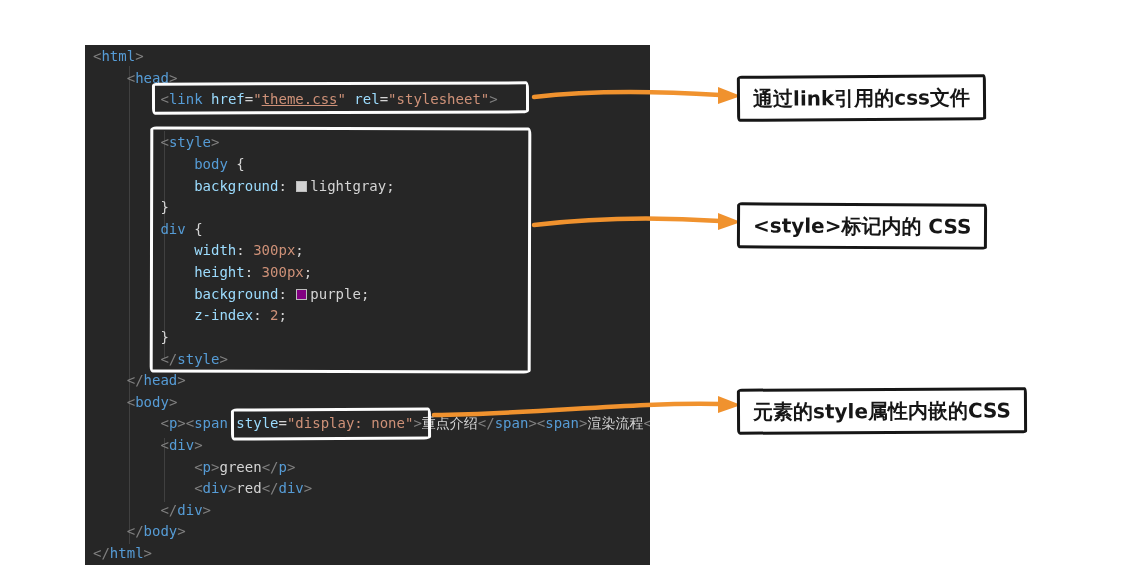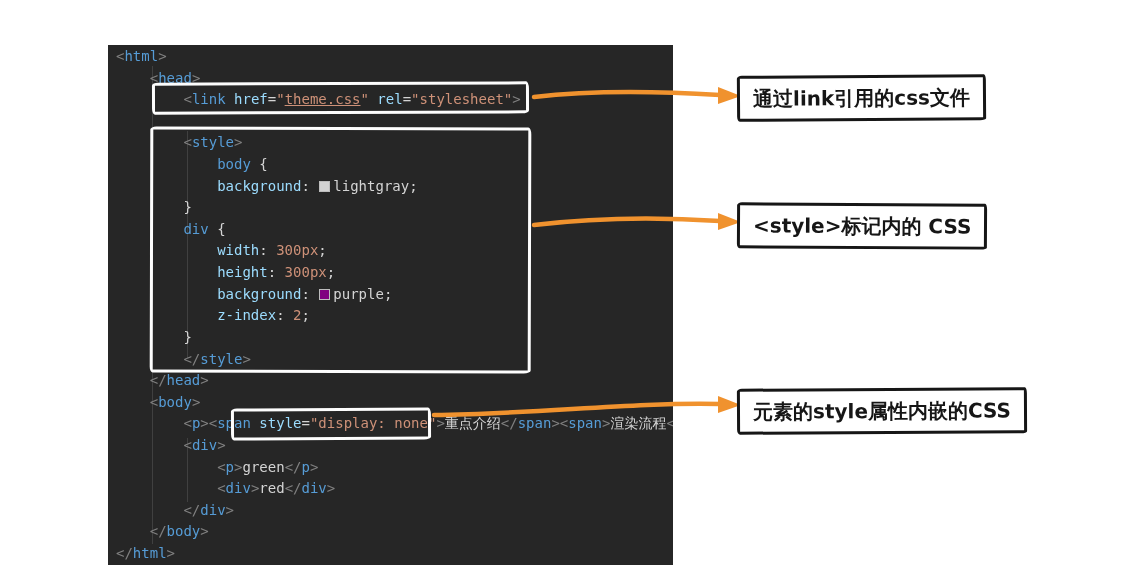--- a/index.html
+++ b/index.html
@@ -36,21 +36,21 @@
          border-radius:5px 2px 6px 3px / 3px 6px 2px 5px; }
   .ann1 { left:737px; top:75px;  transform:rotate(-0.4deg); }
   .ann2 { left:737px; top:203px; transform:rotate(0.3deg); }
   .ann3 { left:737px; top:388px; transform:rotate(-0.3deg); }
 </style>
 </head>
 <body>
 
 <div class="canvas">
 
-  <div class="editor" style="background: rgb(38, 38, 38); margin-left: 23px;">
+  <div class="editor" style="background: rgb(38, 38, 38);">
     <div class="indent-guide g1"></div>
     <div class="indent-guide g2"></div>
     <div class="indent-guide g3"></div>
     <div class="code"><div class="code-line"><span class="tok-p" style="color: rgb(128, 128, 128);">&lt;</span><span class="tok-t" style="color: rgb(86, 156, 214);">html</span><span class="tok-p" style="color: rgb(128, 128, 128);">&gt;</span></div><div class="code-line"><span class="tok-x" style="color: rgb(212, 212, 212);">    </span><span class="tok-p" style="color: rgb(128, 128, 128);">&lt;</span><span class="tok-t" style="color: rgb(86, 156, 214);">head</span><span class="tok-p" style="color: rgb(128, 128, 128);">&gt;</span></div><div class="code-line"><span class="tok-x" style="color: rgb(212, 212, 212);">        </span><span class="tok-p" style="color: rgb(128, 128, 128);">&lt;</span><span class="tok-t" style="color: rgb(86, 156, 214);">link</span><span class="tok-x" style="color: rgb(212, 212, 212);"> </span><span class="tok-a" style="color: rgb(156, 220, 254);">href</span><span class="tok-x" style="color: rgb(212, 212, 212);">=</span><span class="tok-s" style="color: rgb(206, 145, 120);">"</span><span class="tok-su" style="color: rgb(206, 145, 120);">theme.css</span><span class="tok-s" style="color: rgb(206, 145, 120);">"</span><span class="tok-x" style="color: rgb(212, 212, 212);"> </span><span class="tok-a" style="color: rgb(156, 220, 254);">rel</span><span class="tok-x" style="color: rgb(212, 212, 212);">=</span><span class="tok-s" style="color: rgb(206, 145, 120);">"stylesheet"</span><span class="tok-p" style="color: rgb(128, 128, 128);">&gt;</span></div><div class="code-line"></div><div class="code-line"><span class="tok-x" style="color: rgb(212, 212, 212);">        </span><span class="tok-p" style="color: rgb(128, 128, 128);">&lt;</span><span class="tok-t" style="color: rgb(86, 156, 214);">style</span><span class="tok-p" style="color: rgb(128, 128, 128);">&gt;</span></div><div class="code-line"><span class="tok-x" style="color: rgb(212, 212, 212);">            </span><span class="tok-sel" style="color: rgb(86, 156, 214);">body</span><span class="tok-x" style="color: rgb(212, 212, 212);"> {</span></div><div class="code-line"><span class="tok-x" style="color: rgb(212, 212, 212);">            </span><span class="tok-cp" style="color: rgb(156, 220, 254);">background</span><span class="tok-x" style="color: rgb(212, 212, 212);">: </span><span class="swatch" style="background: rgb(211, 211, 211);"></span><span class="tok-x" style="color: rgb(212, 212, 212);">lightgray;</span></div><div class="code-line"><span class="tok-x" style="color: rgb(212, 212, 212);">        }</span></div><div class="code-line"><span class="tok-x" style="color: rgb(212, 212, 212);">        </span><span class="tok-sel" style="color: rgb(86, 156, 214);">div</span><span class="tok-x" style="color: rgb(212, 212, 212);"> {</span></div><div class="code-line"><span class="tok-x" style="color: rgb(212, 212, 212);">            </span><span class="tok-cp" style="color: rgb(156, 220, 254);">width</span><span class="tok-x" style="color: rgb(212, 212, 212);">: </span><span class="tok-cv" style="color: rgb(206, 145, 120);">300px</span><span class="tok-x" style="color: rgb(212, 212, 212);">;</span></div><div class="code-line"><span class="tok-x" style="color: rgb(212, 212, 212);">            </span><span class="tok-cp" style="color: rgb(156, 220, 254);">height</span><span class="tok-x" style="color: rgb(212, 212, 212);">: </span><span class="tok-cv" style="color: rgb(206, 145, 120);">300px</span><span class="tok-x" style="color: rgb(212, 212, 212);">;</span></div><div class="code-line"><span class="tok-x" style="color: rgb(212, 212, 212);">            </span><span class="tok-cp" style="color: rgb(156, 220, 254);">background</span><span class="tok-x" style="color: rgb(212, 212, 212);">: </span><span class="swatch" style="background: rgb(128, 0, 128);"></span><span class="tok-x" style="color: rgb(212, 212, 212);">purple;</span></div><div class="code-line"><span class="tok-x" style="color: rgb(212, 212, 212);">            </span><span class="tok-cp" style="color: rgb(156, 220, 254);">z-index</span><span class="tok-x" style="color: rgb(212, 212, 212);">: </span><span class="tok-cv" style="color: rgb(206, 145, 120);">2</span><span class="tok-x" style="color: rgb(212, 212, 212);">;</span></div><div class="code-line"><span class="tok-x" style="color: rgb(212, 212, 212);">        }</span></div><div class="code-line"><span class="tok-x" style="color: rgb(212, 212, 212);">        </span><span class="tok-p" style="color: rgb(128, 128, 128);">&lt;/</span><span class="tok-t" style="color: rgb(86, 156, 214);">style</span><span class="tok-p" style="color: rgb(128, 128, 128);">&gt;</span></div><div class="code-line"><span class="tok-x" style="color: rgb(212, 212, 212);">    </span><span class="tok-p" style="color: rgb(128, 128, 128);">&lt;/</span><span class="tok-t" style="color: rgb(86, 156, 214);">head</span><span class="tok-p" style="color: rgb(128, 128, 128);">&gt;</span></div><div class="code-line"><span class="tok-x" style="color: rgb(212, 212, 212);">    </span><span class="tok-p" style="color: rgb(128, 128, 128);">&lt;</span><span class="tok-t" style="color: rgb(86, 156, 214);">body</span><span class="tok-p" style="color: rgb(128, 128, 128);">&gt;</span></div><div class="code-line"><span class="tok-x" style="color: rgb(212, 212, 212);">        </span><span class="tok-p" style="color: rgb(128, 128, 128);">&lt;</span><span class="tok-t" style="color: rgb(86, 156, 214);">p</span><span class="tok-p" style="color: rgb(128, 128, 128);">&gt;</span><span class="tok-p" style="color: rgb(128, 128, 128);">&lt;</span><span class="tok-t" style="color: rgb(86, 156, 214);">span</span><span class="tok-x" style="color: rgb(212, 212, 212);"> </span><span class="tok-a" style="color: rgb(156, 220, 254);">style</span><span class="tok-x" style="color: rgb(212, 212, 212);">=</span><span class="tok-s" style="color: rgb(206, 145, 120);">"display: none"</span><span class="tok-p" style="color: rgb(128, 128, 128);">&gt;</span><span class="tok-x" style="color: rgb(212, 212, 212);">重点介绍</span><span class="tok-p" style="color: rgb(128, 128, 128);">&lt;/</span><span class="tok-t" style="color: rgb(86, 156, 214);">span</span><span class="tok-p" style="color: rgb(128, 128, 128);">&gt;</span><span class="tok-p" style="color: rgb(128, 128, 128);">&lt;</span><span class="tok-t" style="color: rgb(86, 156, 214);">span</span><span class="tok-p" style="color: rgb(128, 128, 128);">&gt;</span><span class="tok-x" style="color: rgb(212, 212, 212);">渲染流程</span><span class="tok-p" style="color: rgb(128, 128, 128);">&lt;/</span></div><div class="code-line"><span class="tok-x" style="color: rgb(212, 212, 212);">        </span><span class="tok-p" style="color: rgb(128, 128, 128);">&lt;</span><span class="tok-t" style="color: rgb(86, 156, 214);">div</span><span class="tok-p" style="color: rgb(128, 128, 128);">&gt;</span></div><div class="code-line"><span class="tok-x" style="color: rgb(212, 212, 212);">            </span><span class="tok-p" style="color: rgb(128, 128, 128);">&lt;</span><span class="tok-t" style="color: rgb(86, 156, 214);">p</span><span class="tok-p" style="color: rgb(128, 128, 128);">&gt;</span><span class="tok-x" style="color: rgb(212, 212, 212);">green</span><span class="tok-p" style="color: rgb(128, 128, 128);">&lt;/</span><span class="tok-t" style="color: rgb(86, 156, 214);">p</span><span class="tok-p" style="color: rgb(128, 128, 128);">&gt;</span></div><div class="code-line"><span class="tok-x" style="color: rgb(212, 212, 212);">            </span><span class="tok-p" style="color: rgb(128, 128, 128);">&lt;</span><span class="tok-t" style="color: rgb(86, 156, 214);">div</span><span class="tok-p" style="color: rgb(128, 128, 128);">&gt;</span><span class="tok-x" style="color: rgb(212, 212, 212);">red</span><span class="tok-p" style="color: rgb(128, 128, 128);">&lt;/</span><span class="tok-t" style="color: rgb(86, 156, 214);">div</span><span class="tok-p" style="color: rgb(128, 128, 128);">&gt;</span></div><div class="code-line"><span class="tok-x" style="color: rgb(212, 212, 212);">        </span><span class="tok-p" style="color: rgb(128, 128, 128);">&lt;/</span><span class="tok-t" style="color: rgb(86, 156, 214);">div</span><span class="tok-p" style="color: rgb(128, 128, 128);">&gt;</span></div><div class="code-line"><span class="tok-x" style="color: rgb(212, 212, 212);">    </span><span class="tok-p" style="color: rgb(128, 128, 128);">&lt;/</span><span class="tok-t" style="color: rgb(86, 156, 214);">body</span><span class="tok-p" style="color: rgb(128, 128, 128);">&gt;</span></div><div class="code-line"><span class="tok-p" style="color: rgb(128, 128, 128);">&lt;/</span><span class="tok-t" style="color: rgb(86, 156, 214);">html</span><span class="tok-p" style="color: rgb(128, 128, 128);">&gt;</span></div></div>
   </div>
 
   <div class="hl-box hl1"></div>
   <div class="hl-box hl2"></div>
   <div class="hl-box hl3"></div>
 

